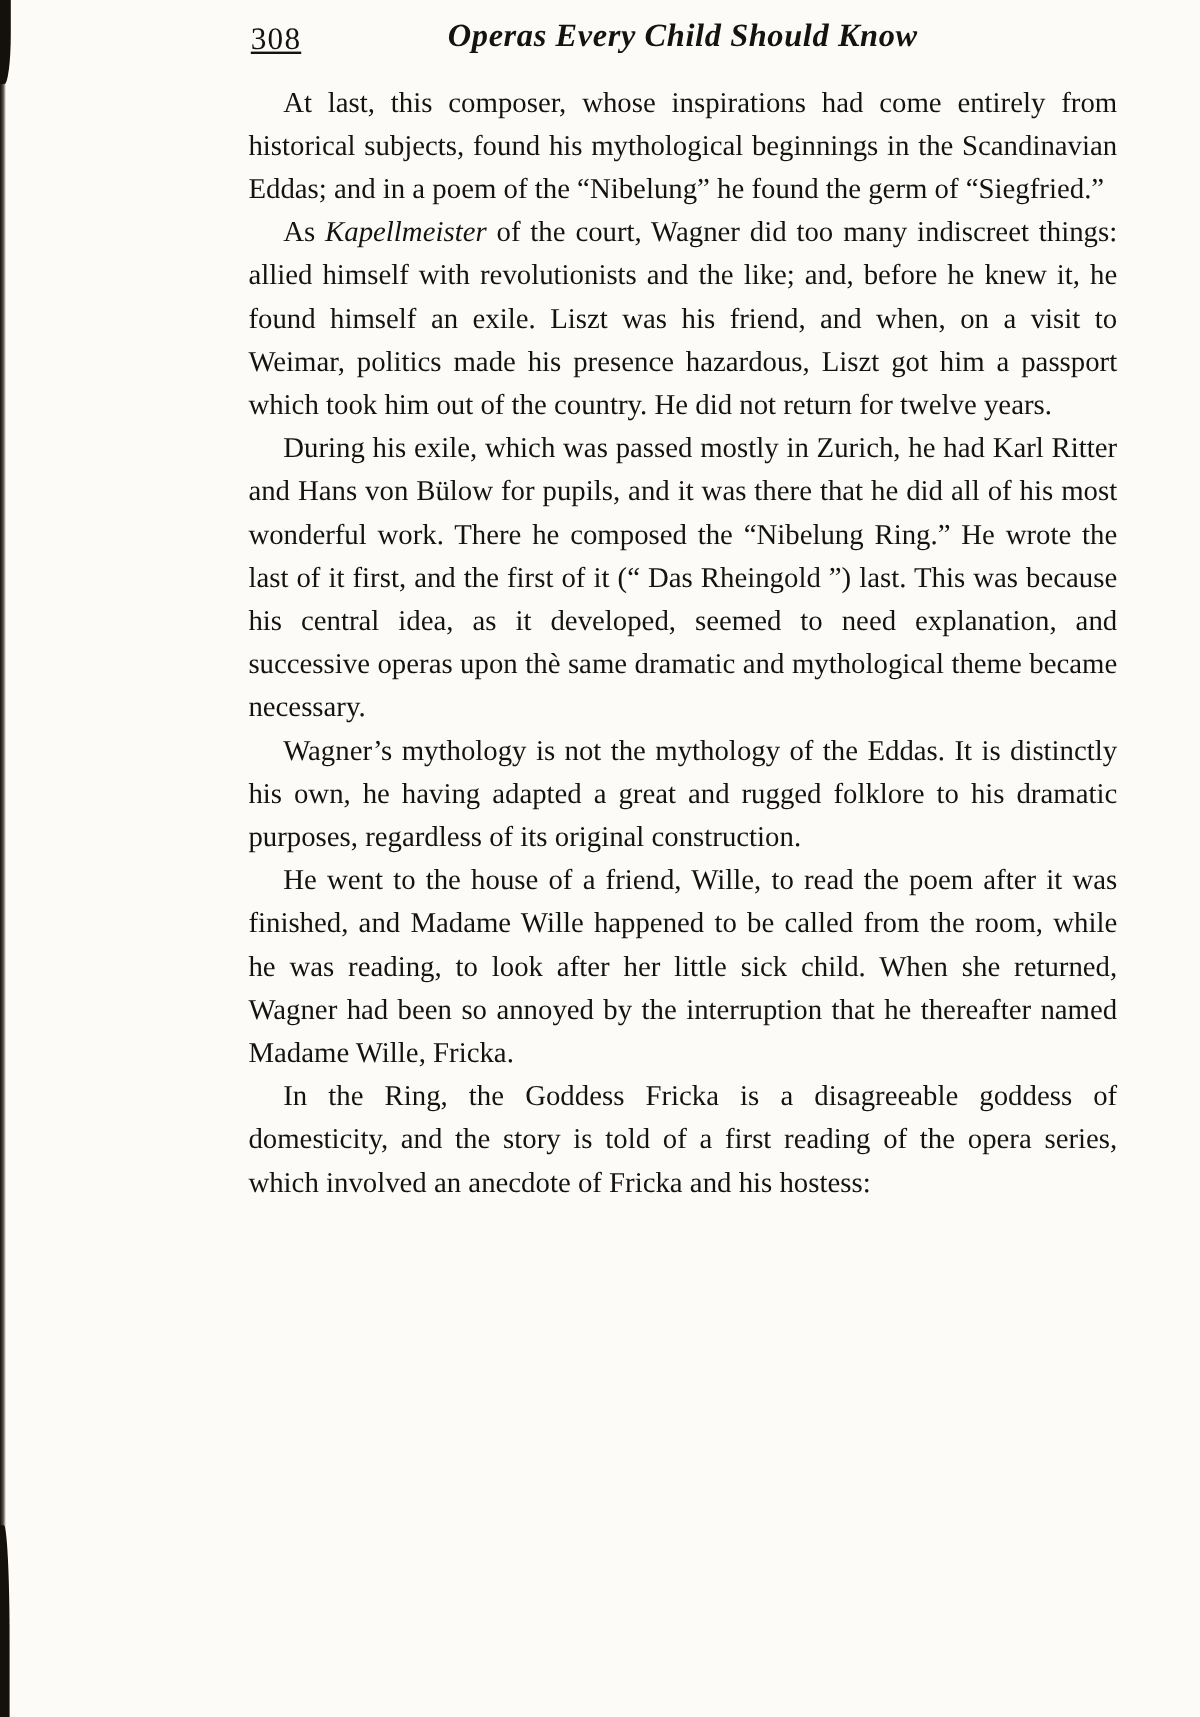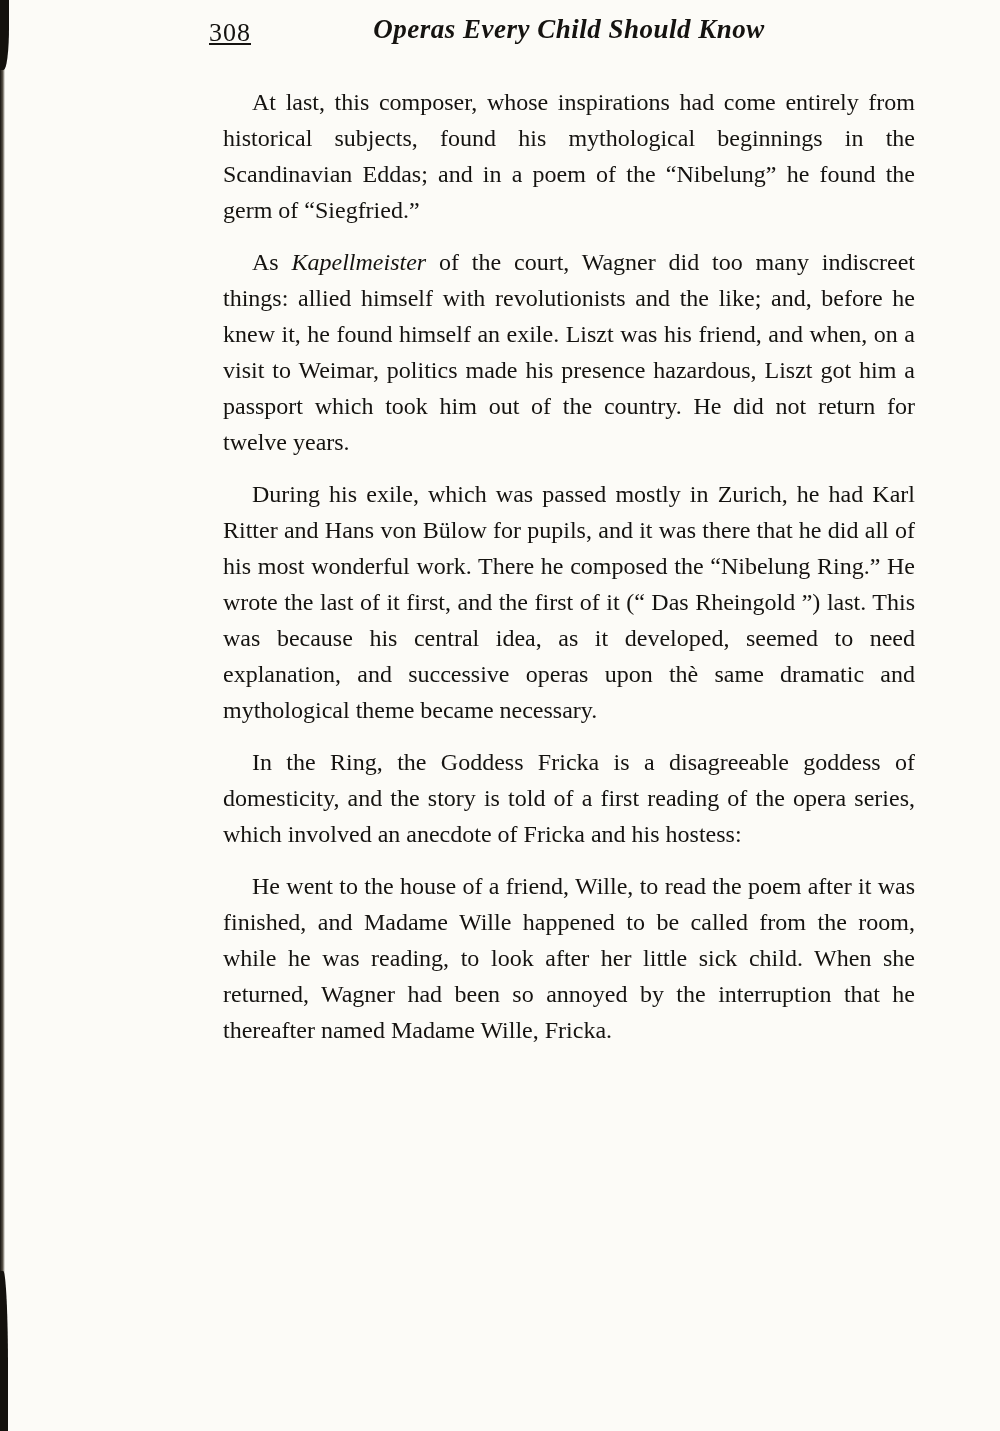--- a/index.html
+++ b/index.html
@@ -77,21 +77,21 @@
     position: absolute;
     left: 207px;
     top: 68px;
     width: 724px;
     font-size: 24px;
     line-height: 36px;
     text-align: justify;
     text-justify: inter-word;
   }
   .para {
-    margin: 16px;
+    margin: 0;
     padding: 0;
     text-indent: 29px;
     font-family: Liberation Serif, serif;
   }
   .para i {
     font-style: italic;
   }
 </style>
 </head>
 <body>
@@ -104,17 +104,18 @@
 
   <header class="page-header">
     <span class="page-number">308</span>
     <span class="running-title">Operas Every Child Should Know</span>
   </header>
 
   <main class="text-block">
       <p class="para"><span>At last, this composer, whose inspirations had come entirely from historical subjects, found his mythological beginnings in the Scandinavian Eddas; and in a poem of the “Nibelung” he found the germ of “Siegfried.”</span></p>
       <p class="para"><span>As </span><i>Kapellmeister</i><span> of the court, Wagner did too many indiscreet things: allied himself with revolutionists and the like; and, before he knew it, he found himself an exile. Liszt was his friend, and when, on a visit to Weimar, politics made his presence hazardous, Liszt got him a passport which took him out of the country.  He did not return for twelve years.</span></p>
       <p class="para"><span>During his exile, which was passed mostly in Zurich, he had Karl Ritter and Hans von Bülow for pupils, and it was there that he did all of his most wonderful work. There he composed the “Nibelung Ring.”  He wrote the last of it first, and the first of it (“ Das Rheingold ”) last. This was because his central idea, as it developed, seemed to need explanation, and successive operas upon thè same dramatic and mythological theme became necessary.</span></p>
+      <p class="para"><span>Wagner’s mythology is not the mythology of the Eddas. It is distinctly his own, he having adapted a great and rugged folklore to his dramatic purposes, regardless of its original construction.</span></p>
+      <p class="para"><span>He went to the house of a friend, Wille, to read the poem after it was finished, and Madame Wille happened to be called from the room, while he was reading, to look after her little sick child.  When she returned, Wagner had been so annoyed by the interruption that he thereafter named Madame Wille, Fricka.</span></p>
       <p class="para"><span>In the Ring, the Goddess Fricka is a disagreeable goddess of domesticity, and the story is told of a first reading of the opera series, which involved an anecdote of Fricka and his hostess:</span></p>
-      <p class="para"><span>He went to the house of a friend, Wille, to read the poem after it was finished, and Madame Wille happened to be called from the room, while he was reading, to look after her little sick child.  When she returned, Wagner had been so annoyed by the interruption that he thereafter named Madame Wille, Fricka.</span></p>
     </main>
 
 </div>
 
 </body></html>

